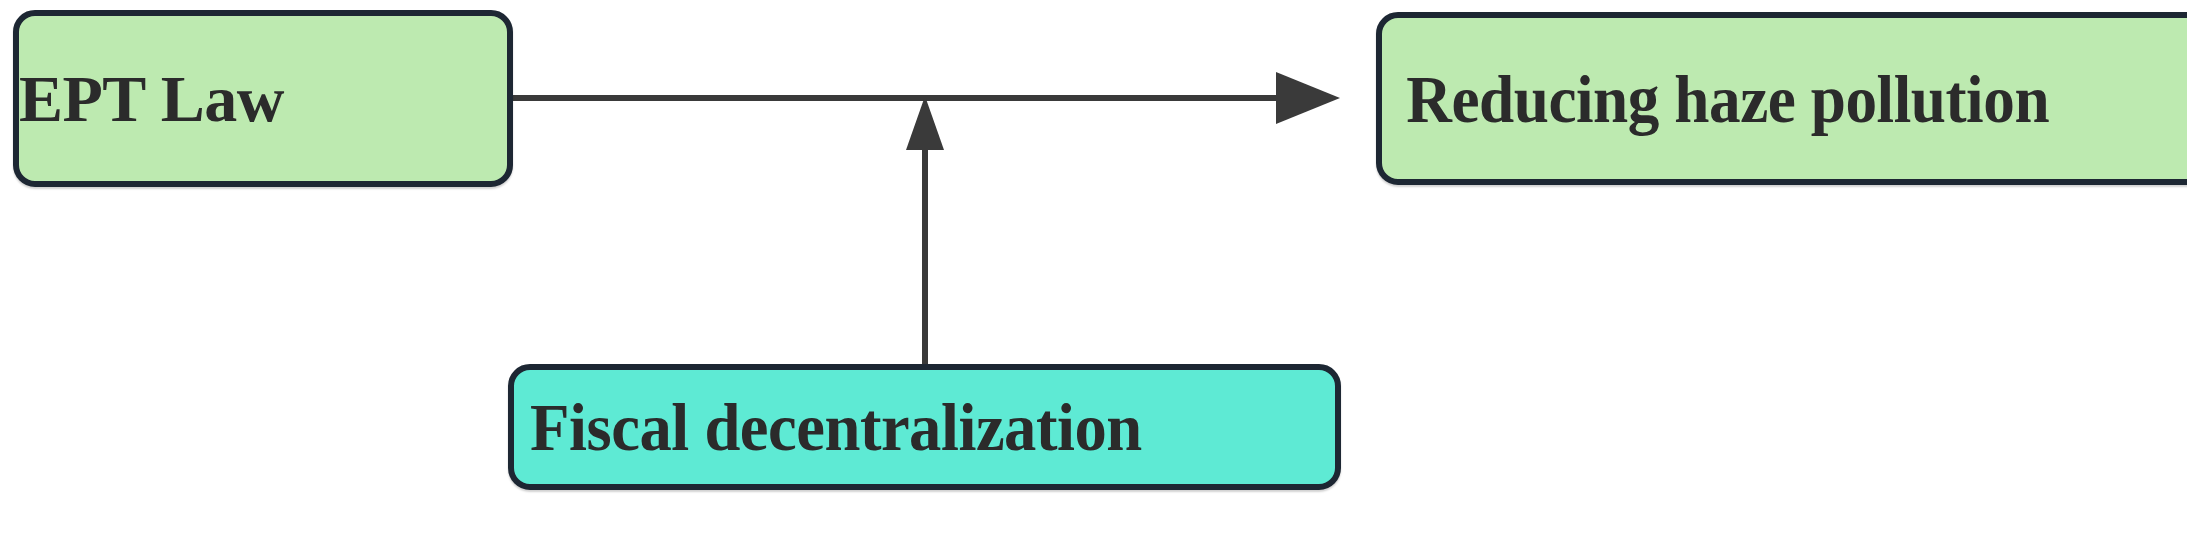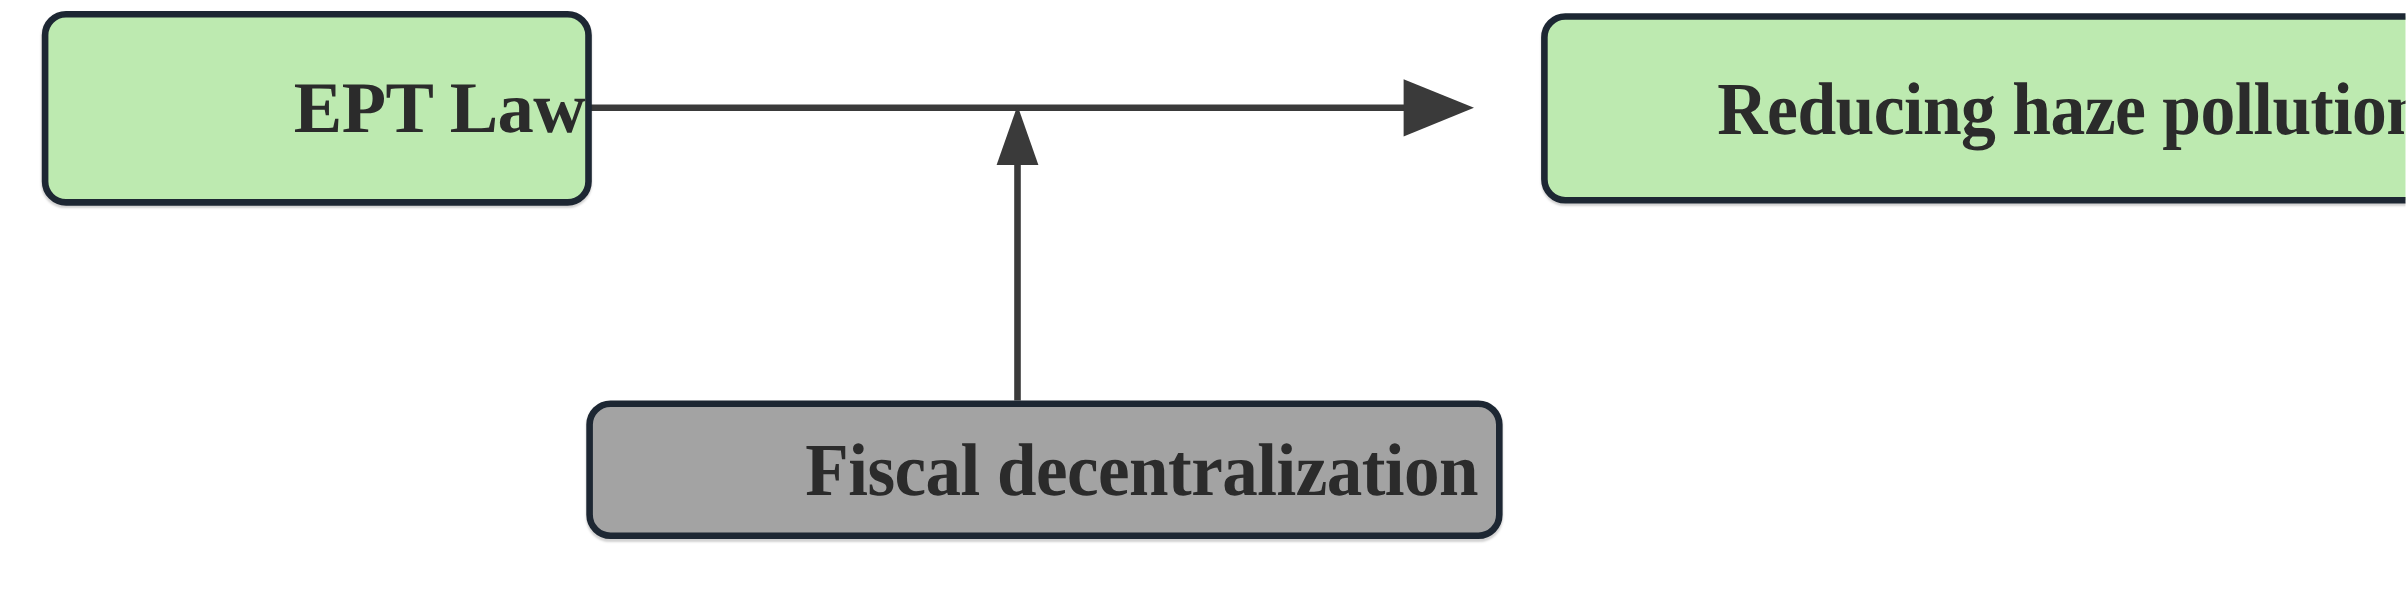--- a/index.html
+++ b/index.html
@@ -18,29 +18,28 @@
     background: #ffffff;
     overflow: hidden;
   }
   .node-box {
     position: absolute;
     box-sizing: border-box;
     border: 6px solid #1d2733;
     border-radius: 22px;
     display: flex;
     align-items: center;
-    justify-content: flex-end;
+    justify-content: flex-start;
     text-align: center;
     line-height: 1;
     color: #2b2b2b;
     font-weight: bold;
     font-family: "Liberation Serif", "DejaVu Serif", serif;
     letter-spacing: -0.5px;
     box-shadow: 0 2px 2px rgba(0,0,0,0.18);
-    margin-left: 25px;
   }
   .node-label {
     display: block;
     white-space: nowrap;
   }
 
   
   #node-ept-law {
     left: 13px;
     top: 10px;
@@ -62,21 +61,21 @@
   #node-reducing-haze .node-label {
     transform: scaleX(0.93);
   }
 
   
   #node-fiscal-decentralization {
     left: 508px;
     top: 364px;
     width: 833px;
     height: 126px;
-    background: #a3a3a3;
+    background: #5eead4;
     font-size: 68px;
   }
   #node-fiscal-decentralization .node-label {
     transform: scaleX(0.95);
   }
 
   
   #edges-layer {
     position: absolute;
     left: 0;

